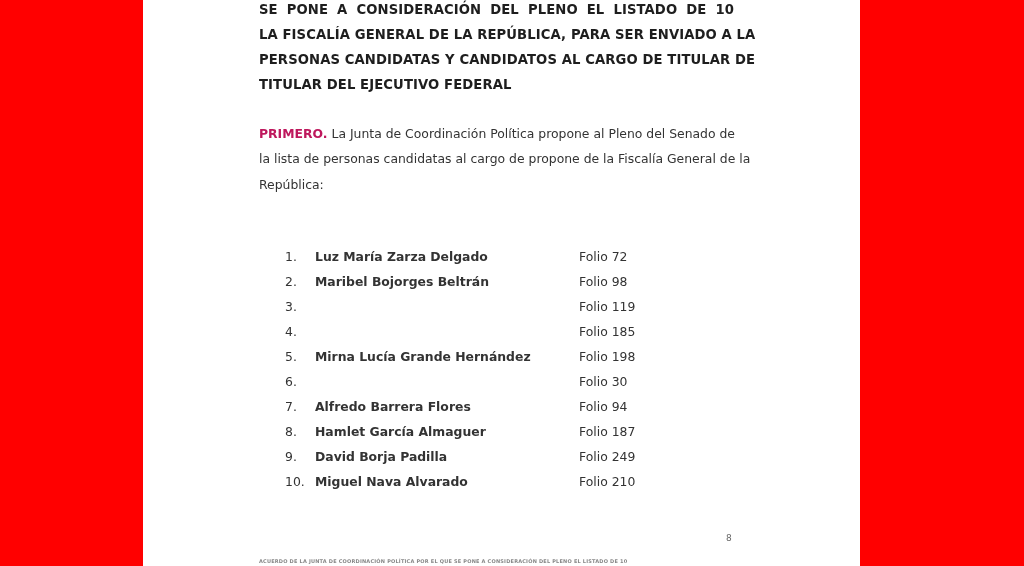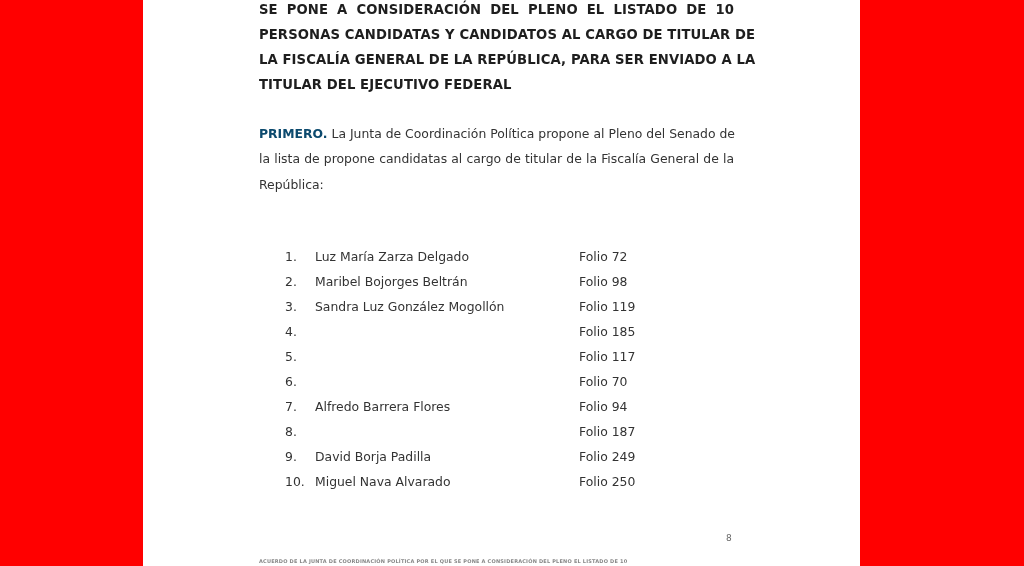--- a/index.html
+++ b/index.html
@@ -52,21 +52,21 @@
       position: absolute;
       left: 0;
       top: 121px;
       width: 475px;
       font-size: 12.4px;
       line-height: 25.3px;
       color: #333;
     }
     .para .line { display: block; white-space: nowrap; }
     .para .line.just { text-align: justify; text-align-last: justify; }
-    .para b { color: #0c4a6e; }
+    .para b { color: #be185d; }
     .list {
       position: absolute;
       left: 0;
       top: 244px;
       width: 475px;
       font-size: 12.4px;
       color: #333;
     }
     .row {
       position: relative;
@@ -75,20 +75,21 @@
     }
     .row .num {
       position: absolute;
       left: 26px;
       width: 24px;
       text-align: left;
     }
     .row .name {
       position: absolute;
       left: 56px;
+      font-weight: bold;
     }
     .row .folio {
       position: absolute;
       left: 320px;
     }
     .pagenum {
       position: absolute;
       left: 583px;
       top: 533px;
       font-family: "DejaVu Sans", sans-serif;
@@ -112,77 +113,78 @@
   </style>
 </head>
 <body>
 
 <div class="frame">
   <div class="page">
     <div class="content">
 
       <div class="title">
         <span class="line just">SE PONE A CONSIDERACIÓN DEL PLENO EL LISTADO DE 10</span>
+        <span class="line just">LA FISCALÍA GENERAL DE LA REPÚBLICA, PARA SER ENVIADO A LA</span>
         <span class="line just">PERSONAS CANDIDATAS Y CANDIDATOS AL CARGO DE TITULAR DE</span>
-        <span class="line just">LA FISCALÍA GENERAL DE LA REPÚBLICA, PARA SER ENVIADO A LA</span>
         <span class="line">TITULAR DEL EJECUTIVO FEDERAL</span>
       </div>
 
       <div class="para">
         <span class="line just"><b>PRIMERO.</b><span> La Junta de Coordinación Política propone al Pleno del Senado de</span></span>
-        <span class="line just">la lista de propone candidatas al cargo de titular de la Fiscalía General de la</span>
+        <span class="line just">la lista de personas candidatas al cargo de propone de la Fiscalía General de la</span>
         <span class="line">República:</span>
       </div>
 
       <div class="list">
         <div class="row">
           <span class="num">1.</span>
           <span class="name">Luz María Zarza Delgado</span>
           <span class="folio">Folio 72</span>
         </div>
         <div class="row">
           <span class="num">2.</span>
           <span class="name">Maribel Bojorges Beltrán</span>
           <span class="folio">Folio 98</span>
         </div>
         <div class="row">
           <span class="num">3.</span>
-          <span class="name">Sandra Luz González Mogollón</span>
           <span class="folio">Folio 119</span>
         </div>
         <div class="row">
           <span class="num">4.</span>
           <span class="folio">Folio 185</span>
         </div>
         <div class="row">
           <span class="num">5.</span>
-          <span class="folio">Folio 117</span>
+          <span class="name">Mirna Lucía Grande Hernández</span>
+          <span class="folio">Folio 198</span>
         </div>
         <div class="row">
           <span class="num">6.</span>
-          <span class="folio">Folio 70</span>
+          <span class="folio">Folio 30</span>
         </div>
         <div class="row">
           <span class="num">7.</span>
           <span class="name">Alfredo Barrera Flores</span>
           <span class="folio">Folio 94</span>
         </div>
         <div class="row">
           <span class="num">8.</span>
+          <span class="name">Hamlet García Almaguer</span>
           <span class="folio">Folio 187</span>
         </div>
         <div class="row">
           <span class="num">9.</span>
           <span class="name">David Borja Padilla</span>
           <span class="folio">Folio 249</span>
         </div>
         <div class="row">
           <span class="num">10.</span>
           <span class="name">Miguel Nava Alvarado</span>
-          <span class="folio">Folio 250</span>
+          <span class="folio">Folio 210</span>
         </div>
       </div>
 
     </div>
 
     <span class="pagenum">8</span>
     <div class="footer">ACUERDO DE LA JUNTA DE COORDINACIÓN POLÍTICA POR EL QUE SE PONE A CONSIDERACIÓN DEL PLENO EL LISTADO DE 10</div>
   </div>
 </div>
 

